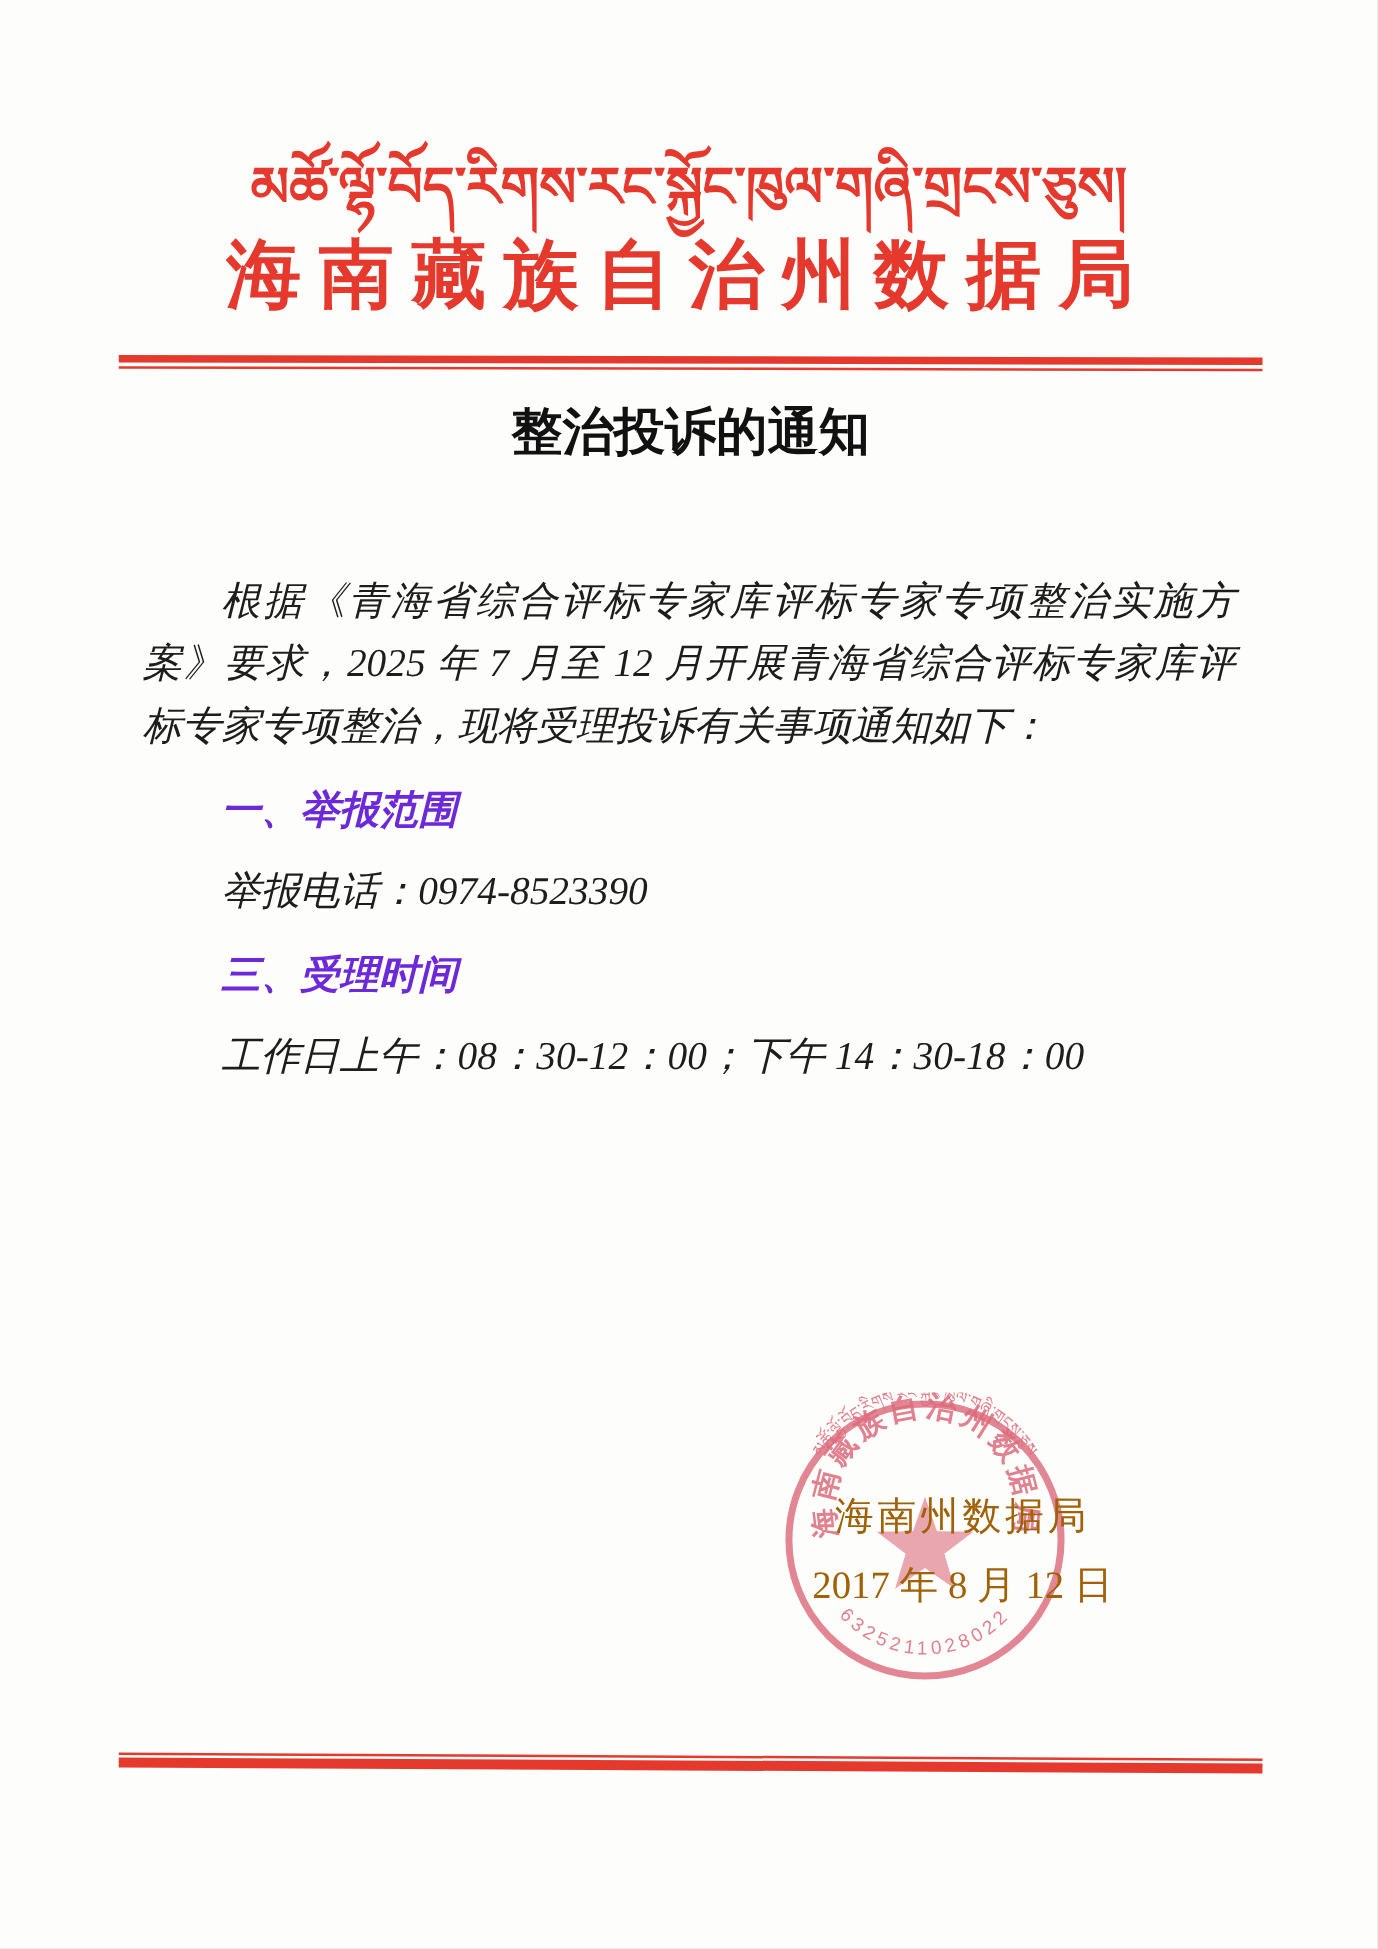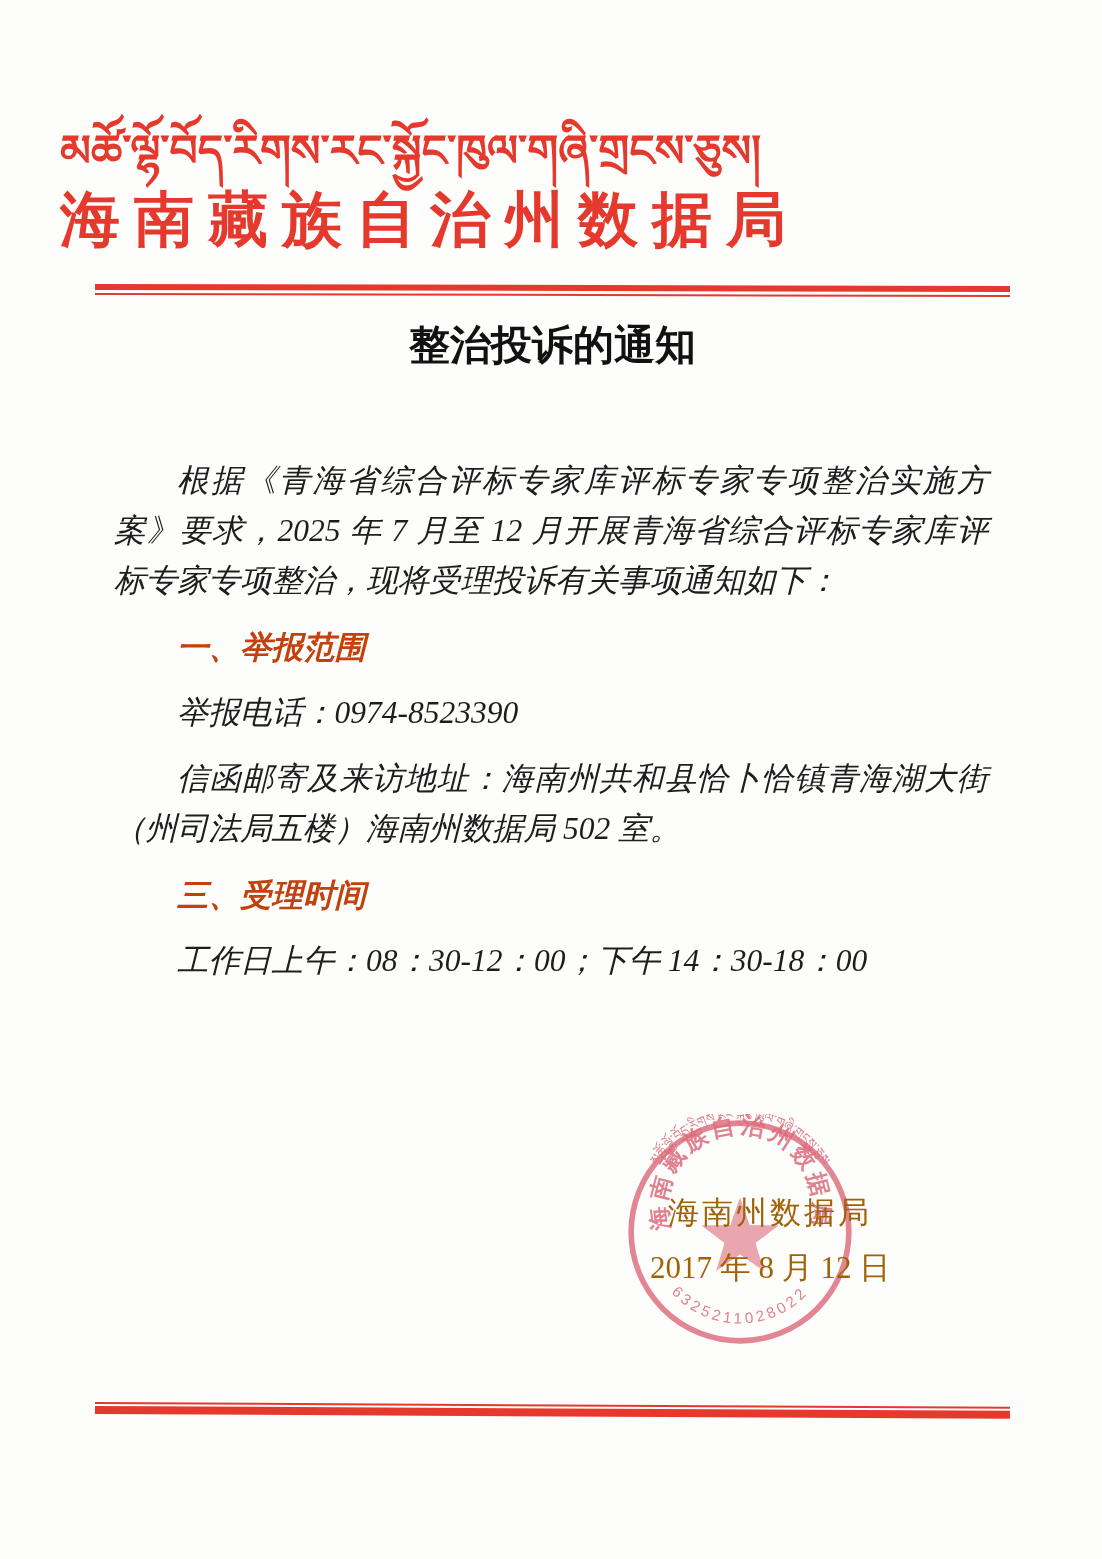--- a/index.html
+++ b/index.html
@@ -7,40 +7,40 @@
     --seal:#dc5f72;
     --ink:#1d1d1d;
   }
   html,body{margin:0;padding:0;background:#d9d9d9;}
   .page{
     position:relative;width:1102px;height:1559px;margin:0 auto;
     background:#fdfdfc;overflow:hidden;
     font-family:"Liberation Serif","DejaVu Serif",serif;
   }
   
-  .letterhead{position:absolute;left:60px;top:120px;width:982px;color:var(--red);}
+  .letterhead{position:absolute;left:60px;top:120px;width:982px;text-align:center;color:var(--red);}
   .tibetan-line{font-size:44px;line-height:1.4;font-weight:bold;font-family:"DejaVu Sans",sans-serif;}
   .org-name{font-size:60px;font-weight:800;letter-spacing:14px;line-height:1.15;margin-top:4px;
             font-family:"Liberation Serif",serif;}
   .rule{left:95px;width:915px;position:absolute;}
   .rule .thick{height:6px;background:var(--red);}
   .rule .gap{height:3px;}
   .rule .thin{height:2px;background:var(--red);}
   .rule-top{top:284px;transform:rotate(0.12deg);transform-origin:left center;}
   .rule-bottom{top:1402px;transform:rotate(0.3deg);transform-origin:left center;}
   .rule-bottom .thick{height:8px;}
   .rule-bottom .gap{height:2px;}
   
   .doc-title{position:absolute;left:95px;top:318px;width:915px;text-align:center;
              font-weight:bold;font-size:41px;line-height:55px;color:#111;}
   
   .body-text{position:absolute;left:98px;top:440px;width:906px;font-size:31.5px;
              line-height:50px;color:var(--ink);text-align:justify;text-justify:inter-ideograph;}
   .body-text p{margin:16px;text-indent:2em;font-style:italic;}
-  .heading{font-family:"Liberation Sans","DejaVu Sans",sans-serif;font-weight:bold;color:#c2410c;}
+  .heading{font-family:"Liberation Sans","DejaVu Sans",sans-serif;font-weight:bold;color:#6d28d9;}
   
   .sign-block{position:absolute;left:555px;top:1188px;width:430px;text-align:center;
               font-size:31px;color:#a16207;z-index:3;}
   .sign-org{line-height:50px;letter-spacing:3px;}
   .sign-date{line-height:50px;margin-top:5px;}
   .seal{position:absolute;left:622px;top:1114px;width:236px;height:236px;z-index:2;
         opacity:0.92;mix-blend-mode:multiply;}
   .seal text{font-family:"Liberation Sans","DejaVu Sans",sans-serif;}
 </style>
 </head>
@@ -60,21 +60,20 @@
   </div>
 
   <div class="doc-title">
     <div>整治投诉的通知</div>
   </div>
 
   <div class="body-text">
     <p>根据《青海省综合评标专家库评标专家专项整治实施方案》要求，2025 年 7 月至 12 月开展青海省综合评标专家库评标专家专项整治，现将受理投诉有关事项通知如下：</p>
     <p class="heading">一、举报范围</p>
     <p>举报电话：0974-8523390</p>
-    <p>信函邮寄及来访地址：海南州共和县恰卜恰镇青海湖大街（州司法局五楼）海南州数据局 502 室。</p>
     <p class="heading">三、受理时间</p>
     <p>工作日上午：08：30-12：00；下午 14：30-18：00</p>
   </div>
 
   <svg class="seal" viewBox="0 0 232 232">
     <defs>
       <path id="sealArcTib" d="M 21.4 107.7 A 95 95 0 1 1 210.6 107.7" fill="none"></path>
       <path id="sealArcChn" d="M 45.1 103.5 A 72 72 0 1 1 186.9 103.5" fill="none"></path>
       <path id="sealArcNum" d="M 34.4 154 A 90 90 0 0 0 197.6 154" fill="none"></path>
     </defs>

